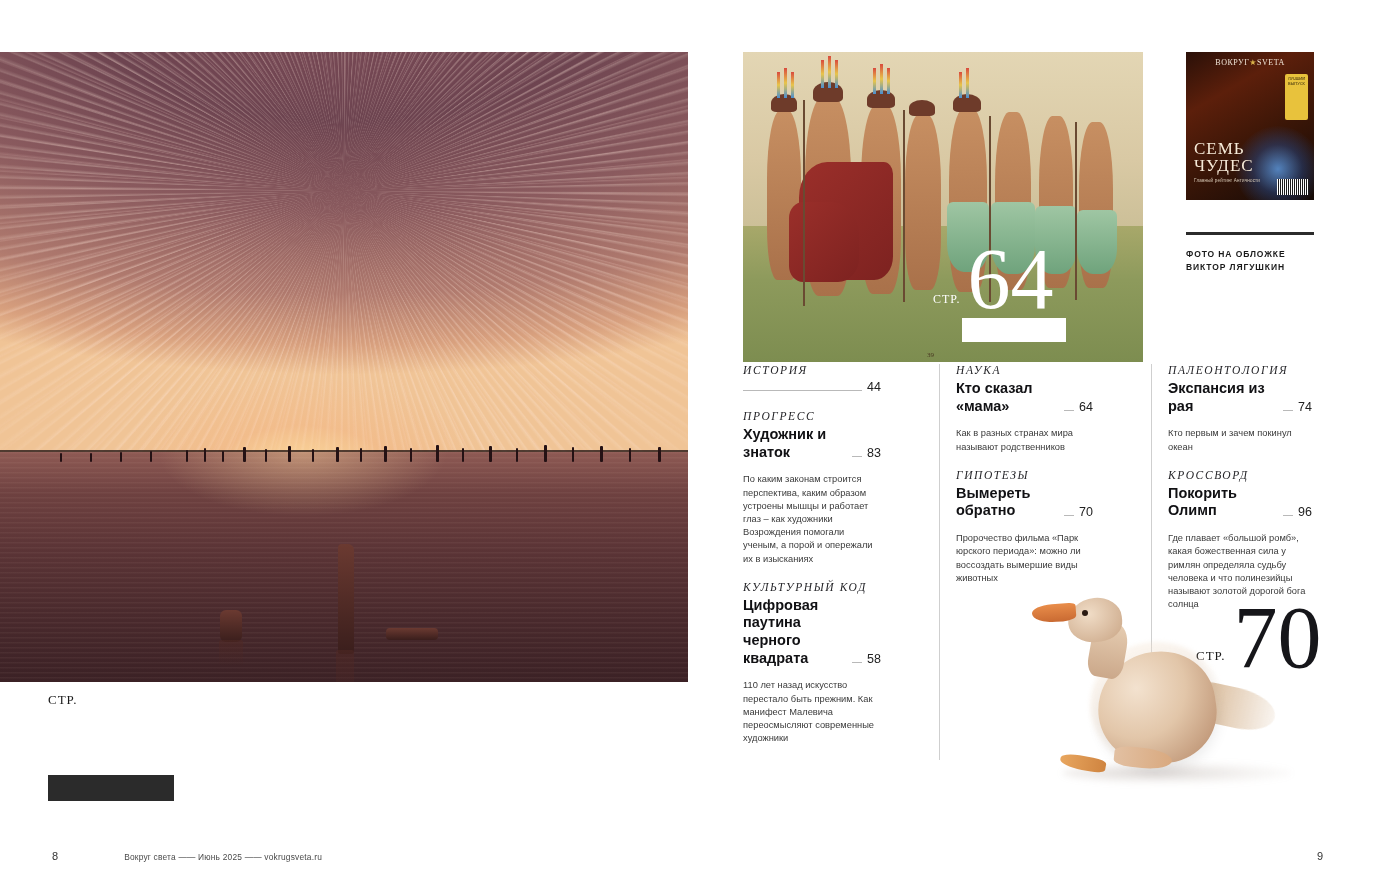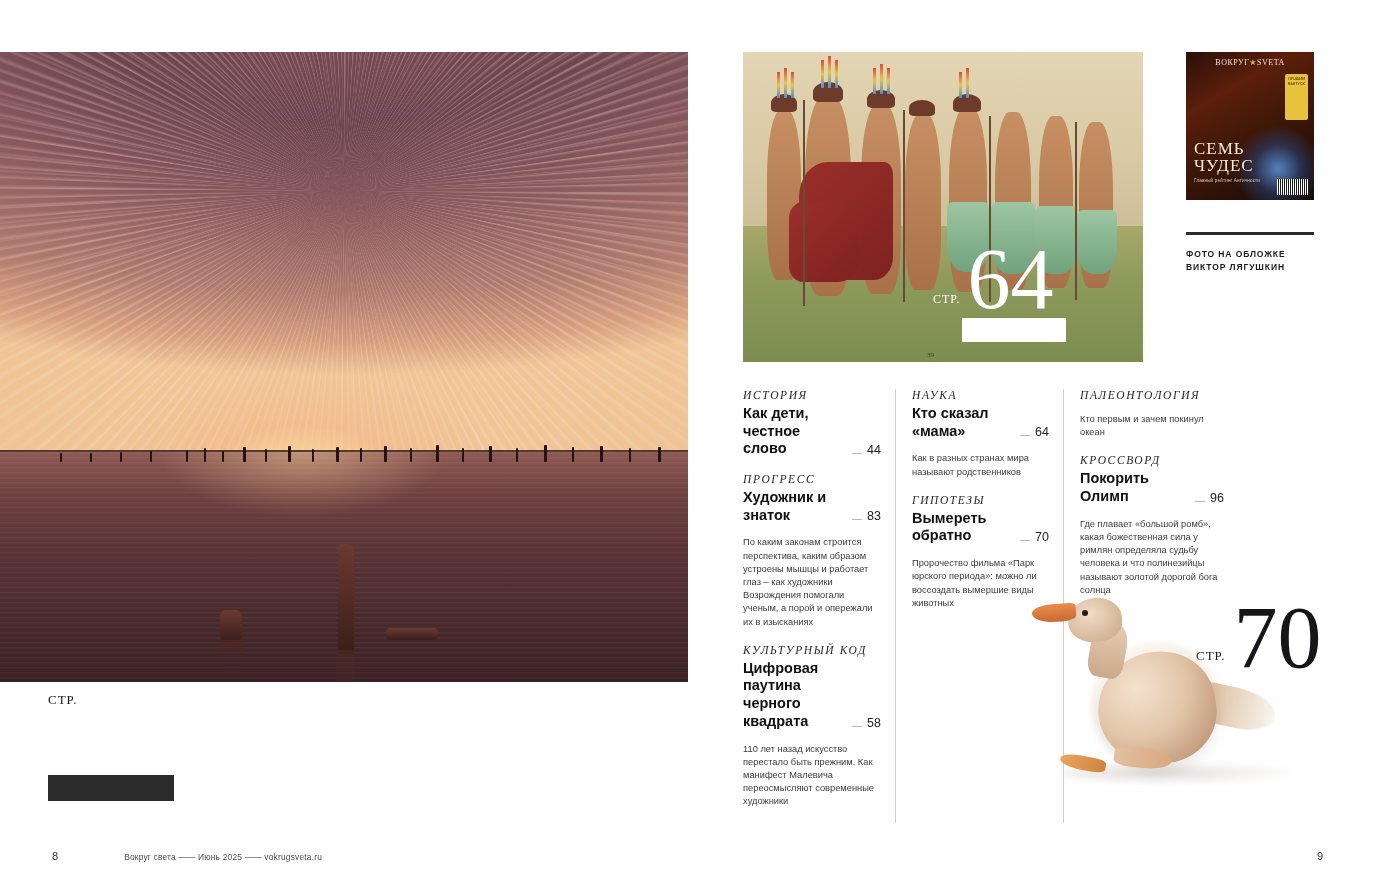--- a/index.html
+++ b/index.html
@@ -268,23 +268,24 @@
     font-size: 8.5px;
     letter-spacing: 0.9px;
     line-height: 1.5;
     color: #1a1a1a;
     font-weight: bold;
   }
 
   
   .toc {
     position: absolute;
-    left: 55px; top: 389px;
+    left: 55px; top: 364px;
     width: 600px;
     display: flex;
+    gap: 44px;
   }
   .toc-col {
     width: 152px;
     padding-right: 14px;
     box-sizing: border-box;
   }
   .toc-col.c2 { border-left: 1px solid #cfcfcf; padding-left: 16px; width: 168px; }
   .toc-col.c3 { border-left: 1px solid #cfcfcf; padding-left: 16px; width: 175px; }
 
   .rubric {
@@ -582,21 +583,20 @@
     <div>ФОТО НА ОБЛОЖКЕ</div>
     <div>ВИКТОР ЛЯГУШКИН</div>
   </div>
 
   <div class="toc">
 
     <div class="toc-col c1">
       <div class="entry">
         <div class="rubric">ИСТОРИЯ</div>
         <div class="title-row">
-          <span class="entry-title">Как дети, честное слово</span>
           <span class="dots"></span>
           <span class="pagenum">44</span>
         </div>
       </div>
 
       <div class="entry">
         <div class="rubric">ПРОГРЕСС</div>
         <div class="title-row">
           <span class="entry-title">Художник и знаток</span>
           <span class="dots"></span>
@@ -634,20 +634,25 @@
           <span class="dots"></span>
           <span class="pagenum">70</span>
         </div>
         <div class="entry-desc">Пророчество фильма «Парк юрского периода»: можно ли воссоздать вымершие виды животных</div>
       </div>
     </div>
 
     <div class="toc-col c3">
       <div class="entry">
         <div class="rubric">ПАЛЕОНТОЛОГИЯ</div>
+        <div class="title-row">
+          <span class="entry-title">Экспансия из рая</span>
+          <span class="dots"></span>
+          <span class="pagenum">74</span>
+        </div>
         <div class="entry-desc">Кто первым и зачем покинул океан</div>
       </div>
 
       <div class="entry">
         <div class="rubric">КРОССВОРД</div>
         <div class="title-row">
           <span class="entry-title">Покорить Олимп</span>
           <span class="dots"></span>
           <span class="pagenum">96</span>
         </div>

